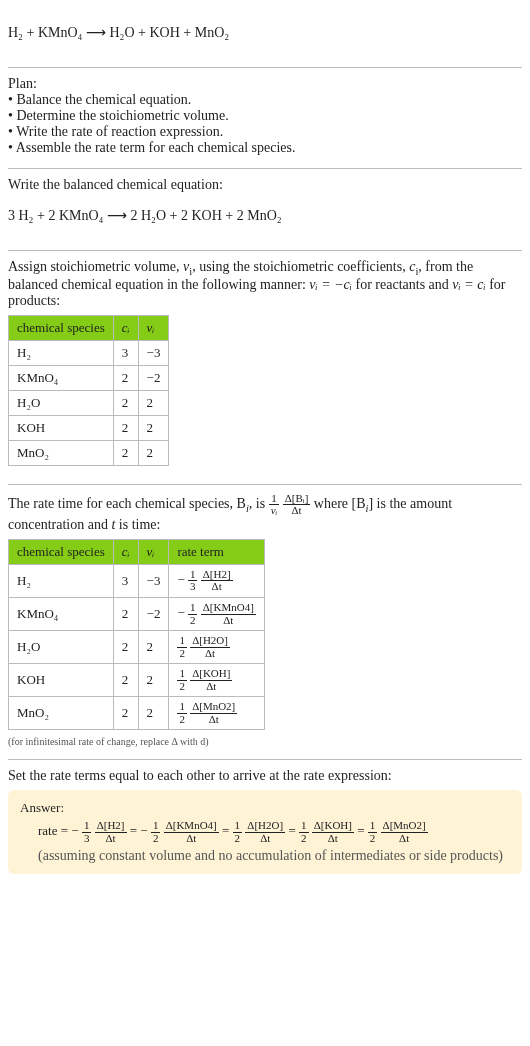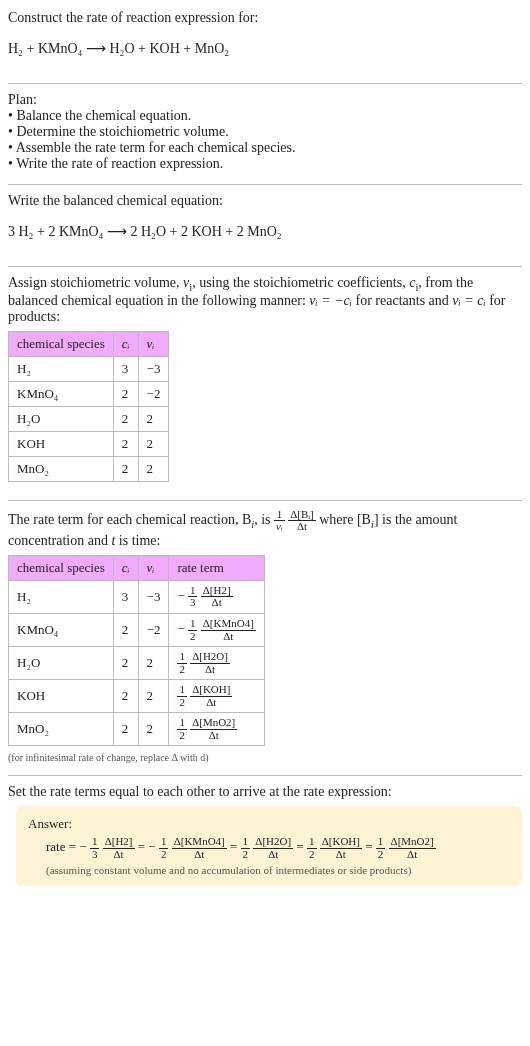--- a/index.html
+++ b/index.html
@@ -31,21 +31,21 @@
     border-collapse: collapse;
     margin: 6px 0;
   }
   th, td {
     border: 1px solid #bbb;
     padding: 4px 8px;
     text-align: left;
     font-weight: normal;
     font-size: 13px;
   }
-  th { background: #f0abfc; }
+  th { background: #84cc16; }
   .frac {
     display: inline-block;
     text-align: center;
     vertical-align: middle;
     font-size: 11px;
     line-height: 1.05;
   }
   .frac .num {
     display: block;
     border-bottom: 1px solid #222;
@@ -60,48 +60,46 @@
     font-size: 10px;
     color: #555;
     margin-top: 2px;
   }
   .answer-box {
     background: #fff3d6;
     border-radius: 6px;
     padding: 10px 12px;
     margin-top: 6px;
     font-size: 13px;
-    margin-left: 8px;
   }
   .answer-box .ans-label { margin-bottom: 4px; }
   .answer-box .rate { margin-left: 18px; margin-bottom: 4px; }
   .answer-box .assume {
-    font-size: 11px;
+    font-size: 14px;
     color: #555;
     margin-left: 18px;
   }
   .ital { font-style: italic; }
   .inline-mid { vertical-align: middle; }
 </style>
 </head>
 <body>
 
 <div class="section">
-  <div>Construct the rate of reaction expression for:</div>
   <div class="eq-line">H₂ + KMnO₄  ⟶  H₂O + KOH + MnO₂</div>
 </div>
 <hr class="sep">
 
 <div class="section plan">
   <div>Plan:</div>
   <ul>
     <li>Balance the chemical equation.</li>
     <li>Determine the stoichiometric volume.</li>
+    <li>Write the rate of reaction expression.</li>
     <li>Assemble the rate term for each chemical species.</li>
-    <li>Write the rate of reaction expression.</li>
   </ul>
 </div>
 <hr class="sep">
 
 <div class="section">
   <div>Write the balanced chemical equation:</div>
   <div class="eq-line">3 H₂ + 2 KMnO₄  ⟶  2 H₂O + 2 KOH + 2 MnO₂</div>
 </div>
 <hr class="sep">
 
@@ -141,21 +139,21 @@
           <td>2</td>
           <td>2</td>
         </tr>
   </tbody>
     </table>
 </div>
 <hr class="sep">
 
 <div class="section">
   <div>
-    <span>The rate term for each chemical reaction, B</span><sub class="ital">i</sub><span>, is </span>
+    <span>The rate time for each chemical species, B</span><sub class="ital">i</sub><span>, is </span>
     <span class="frac inline-mid"><span class="num">1</span><span class="den ital">νᵢ</span></span>
     <span class="frac inline-mid"><span class="num">Δ[Bᵢ]</span><span class="den">Δt</span></span>
     <span> where [B</span><sub class="ital">i</sub><span>] is the amount concentration and </span><span class="ital">t</span><span> is time:</span>
   </div>
 
   <table>
     <tbody>
         <tr>
       <th>chemical species</th>
       <th><span class="ital">cᵢ</span></th>

